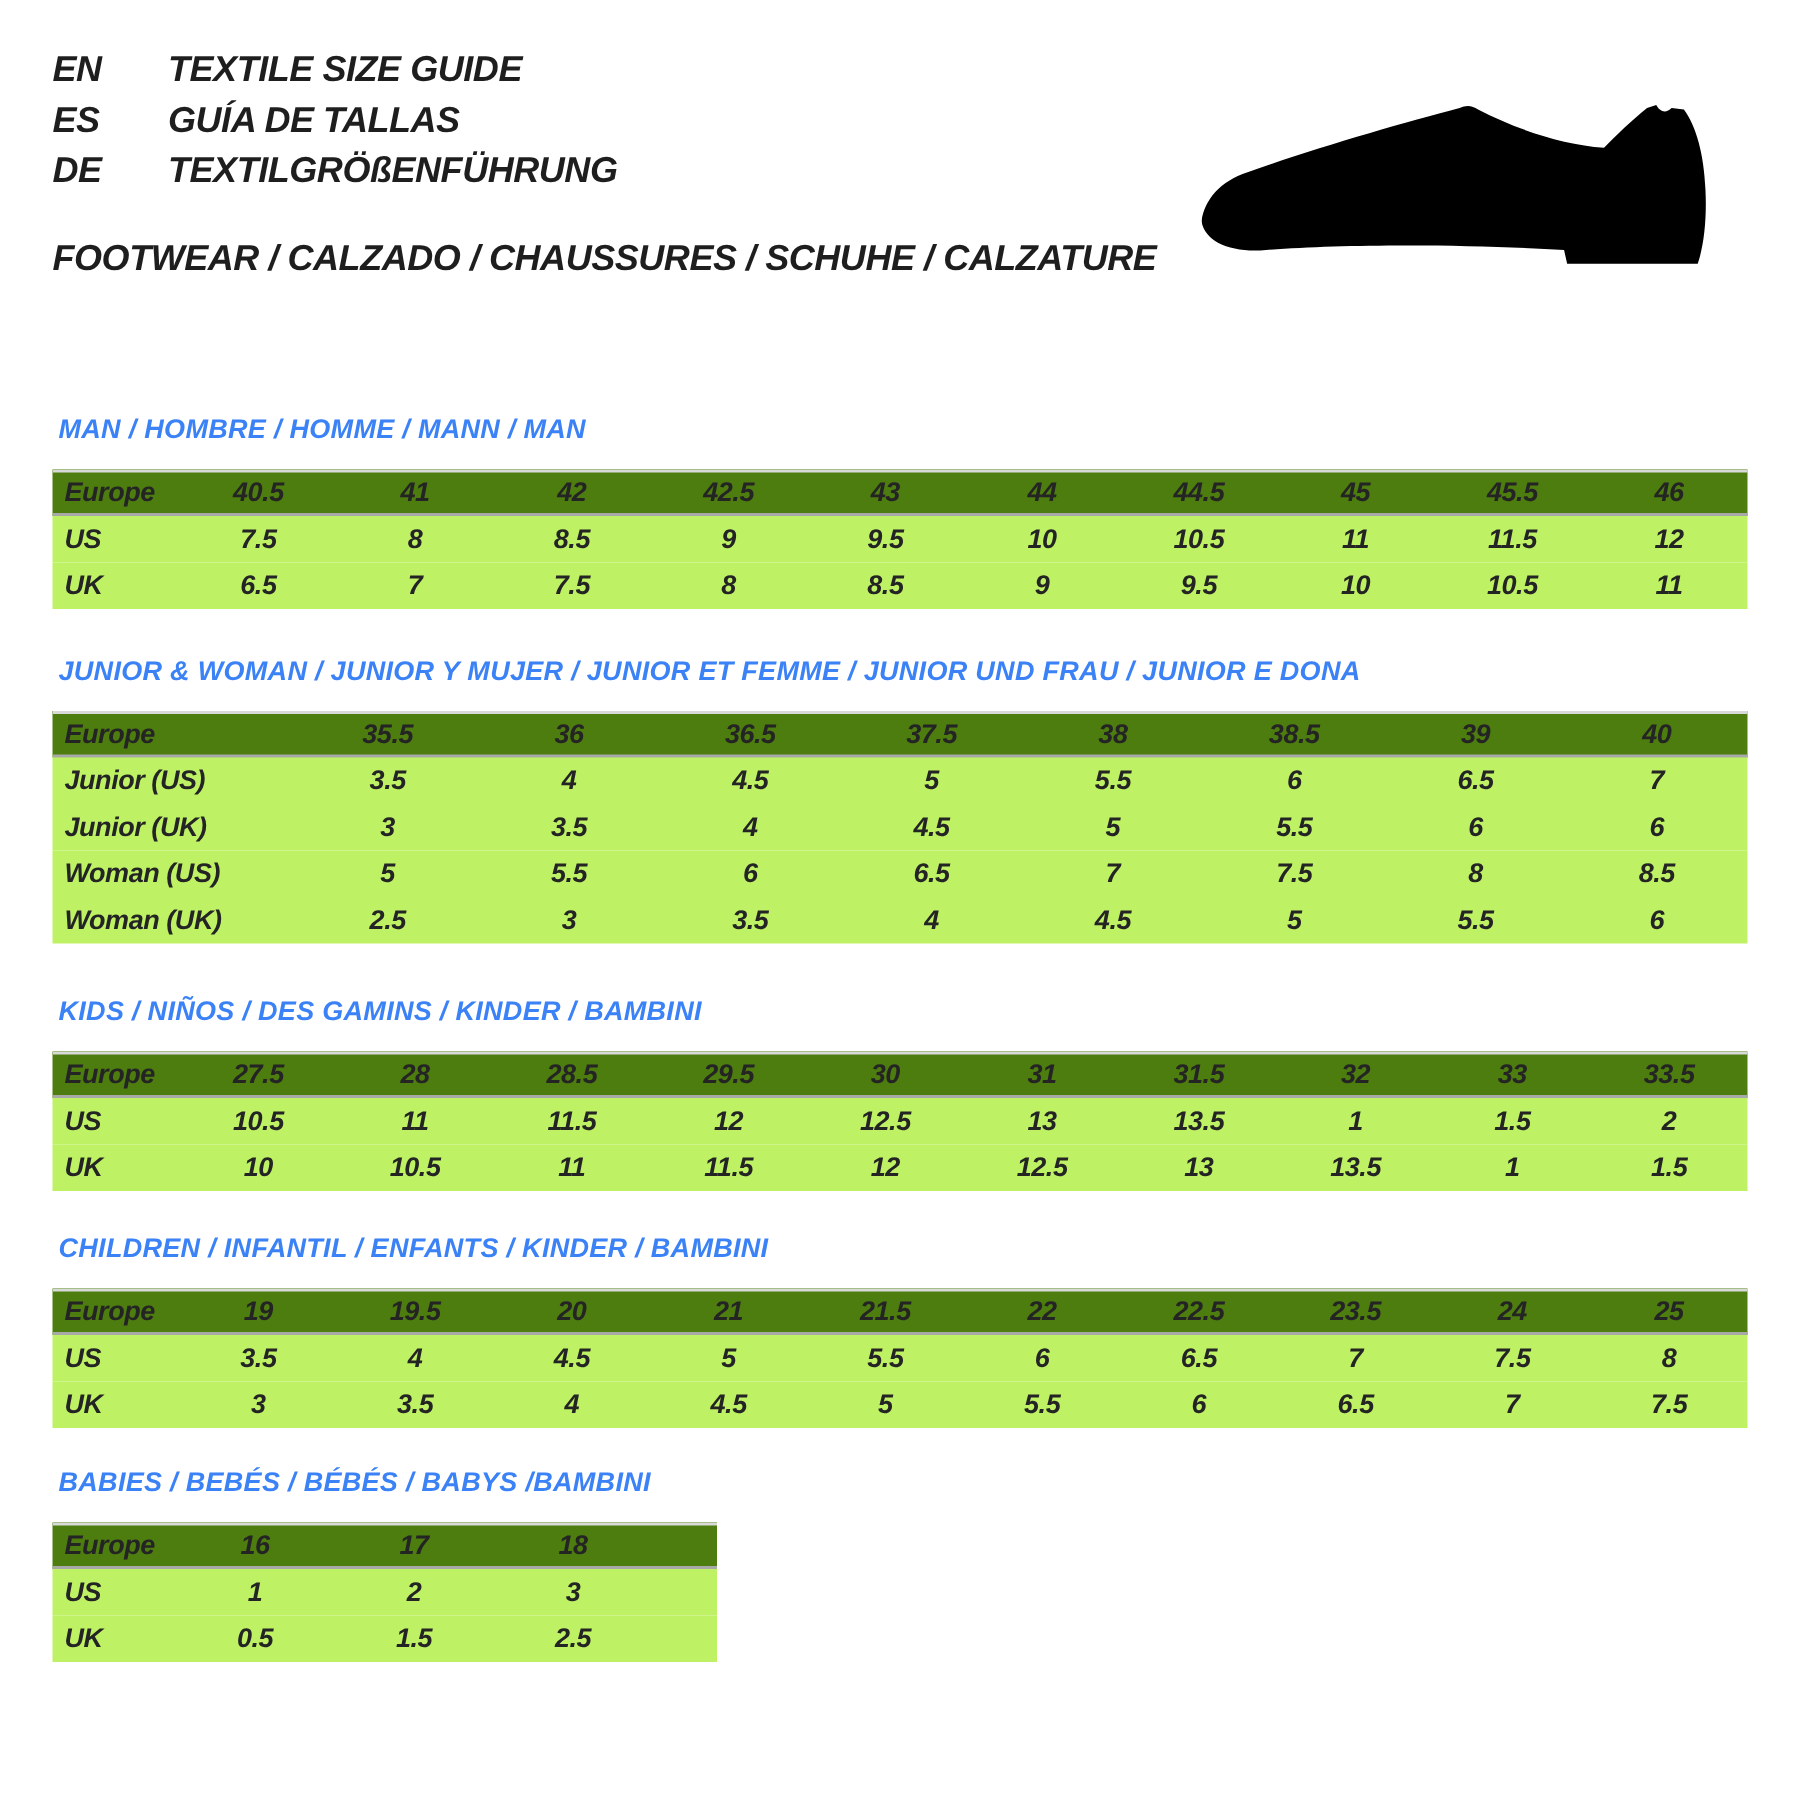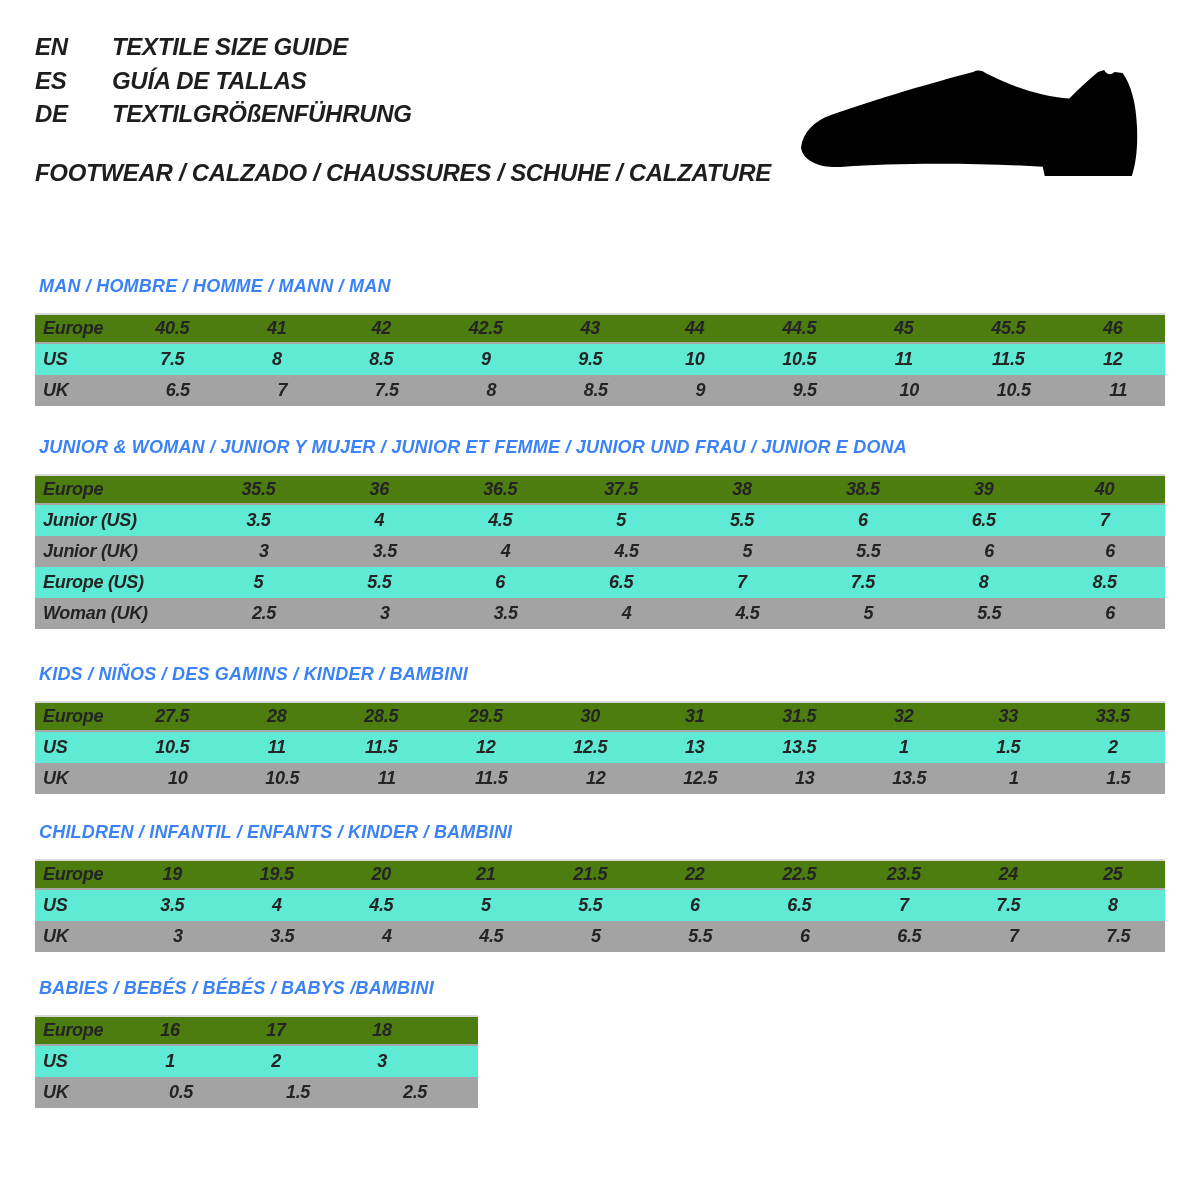--- a/index.html
+++ b/index.html
@@ -64,22 +64,22 @@
     align-items: center;
     font-size: 18px;
     font-weight: 700;
     letter-spacing: -0.3px;
     color: #242424;
   }
   .trow.head  {
     background: #4d7c0f;
     box-shadow: inset 0 2px 0 #d9d9d9, inset 0 -2px 0 #a8a8a8;
   }
-  .trow.plain { background: #5eead4; }
-  .trow.shade { background: #a3a3a3; gap: 11px; }
+  .trow.plain { background: #bef264; }
+  .trow.shade { background: #bef264; }
 
   .tbl-man .trow,
   .tbl-kids .trow,
   .tbl-children .trow { grid-template-columns: 85px repeat(10, 1fr); }
   .tbl-junior-woman .trow { grid-template-columns: 163px repeat(8, 1fr); }
   .tbl-babies { width: 443px; }
   .tbl-babies .trow { grid-template-columns: 82px 106px 106px 106px 1fr; }
 
   .cell { text-align: center; }
   .cell.label { text-align: left; padding-left: 8px; }
@@ -203,21 +203,21 @@
             <div class="cell val">3</div>
             <div class="cell val">3.5</div>
             <div class="cell val">4</div>
             <div class="cell val">4.5</div>
             <div class="cell val">5</div>
             <div class="cell val">5.5</div>
             <div class="cell val">6</div>
             <div class="cell val">6</div>
           </div>
           <div class="trow plain">
-            <div class="cell label">Europe (US)</div>
+            <div class="cell label">Woman (US)</div>
             <div class="cell val">5</div>
             <div class="cell val">5.5</div>
             <div class="cell val">6</div>
             <div class="cell val">6.5</div>
             <div class="cell val">7</div>
             <div class="cell val">7.5</div>
             <div class="cell val">8</div>
             <div class="cell val">8.5</div>
           </div>
           <div class="trow shade">

